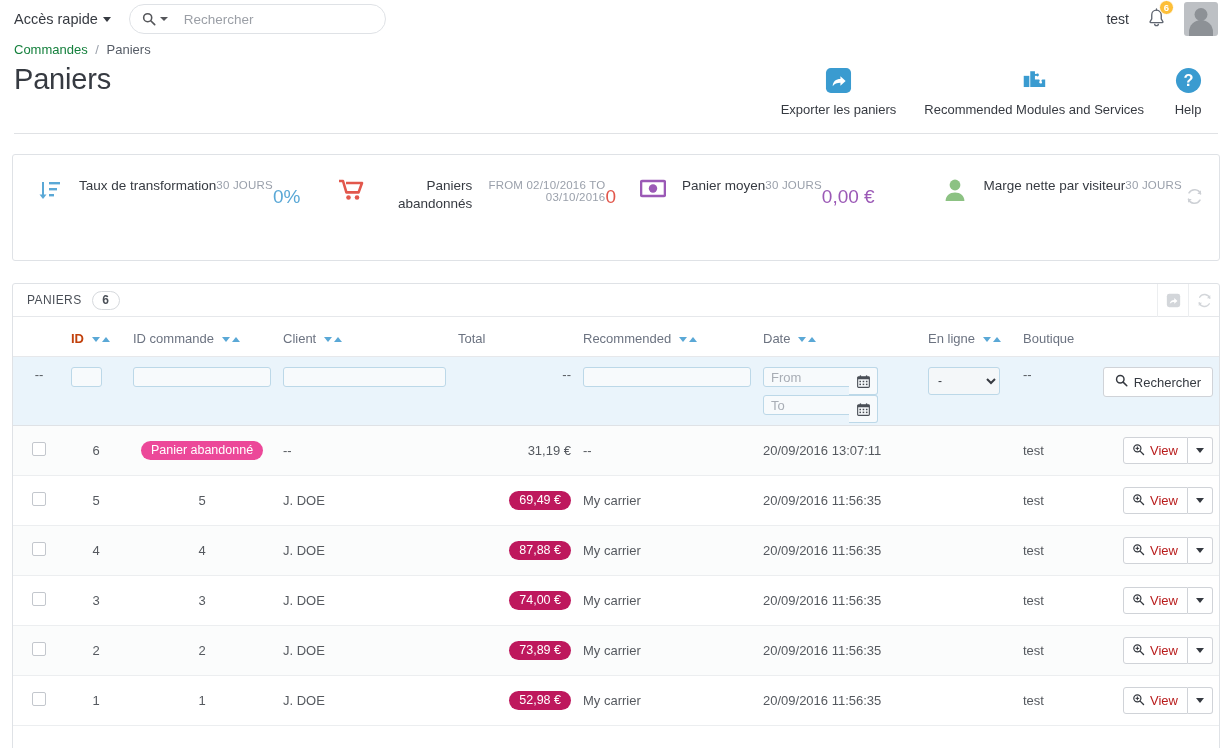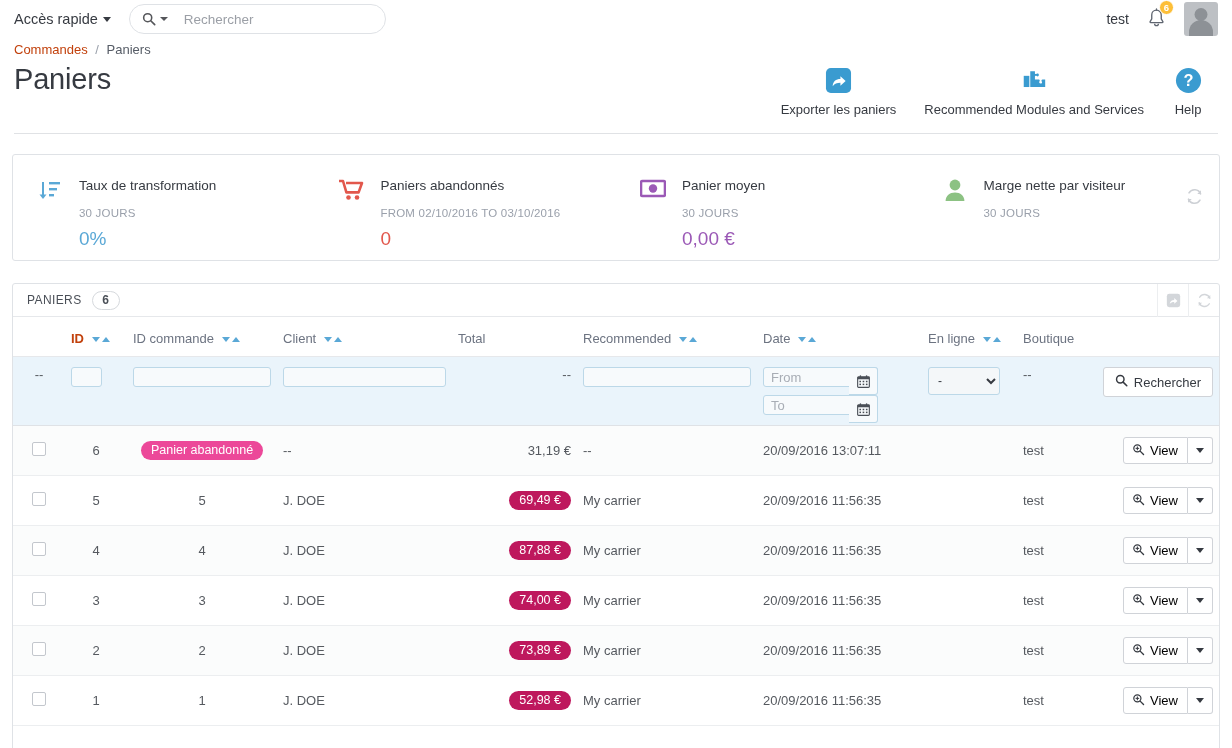--- a/index.html
+++ b/index.html
@@ -110,21 +110,21 @@
     width: 24px; height: 16px;
     border-radius: 12px 12px 0 0;
     background: #8d9196;
     left: 50%; bottom: 0;
     transform: translateX(-50%);
   }
 
   
   .page-head { padding: 4px 14px 0 14px; background:#fff; }
   .breadcrumb { font-size: 13px; color: #6c7381; padding-bottom: 2px; }
-  .breadcrumb .crumb-link { color: #c2410c; cursor: pointer; }
+  .breadcrumb .crumb-link { color: #15803d; cursor: pointer; }
   .breadcrumb .sep { color: #9aa0ab; margin: 0 4px; }
   .breadcrumb .crumb-current { color: #565c66; }
 
   .title-row { display: flex; align-items: flex-start; }
   .page-title {
     font-size: 29px;
     font-weight: normal;
     color: #363a41;
     margin: 4px 0 0 0;
     line-height: 1.15;
@@ -165,27 +165,27 @@
     height: 107px;
     position: relative;
   }
   .kpi {
     flex: 1;
     display: flex;
     padding: 22px 0 0 22px;
     gap: 14px;
   }
   .kpi .kicon { width: 30px; flex-shrink: 0; display:flex; justify-content:center; padding-top:2px;}
-  .kpi .ktext { display: flex; flex-direction: column; }
+  .kpi .ktext { display: flex; flex-direction: row; text-align: right; }
   .kpi .ktitle { font-size: 13.5px; color: #363a41; line-height: 1.3; }
   .kpi .ksub {
     font-size: 11.5px;
     color: #9aa0ab;
     text-transform: uppercase;
-    margin-top: 12px;
+    margin-top: 2px;
     letter-spacing: 0.2px;
   }
   .kpi .kvalue {
     font-size: 19px;
     margin-top: 10px;
     line-height: 1;
   }
   .kpi-refresh {
     position: absolute;
     right: 16px;
@@ -359,21 +359,21 @@
 
   .btn-group { display: inline-flex; float: right; }
   .btn-view {
     background: #fff;
     border: 1px solid #d0d3d8;
     border-radius: 3px 0 0 3px;
     height: 27px;
     padding: 0 9px 0 8px;
     font-family: "Liberation Sans", sans-serif;
     font-size: 13px;
-    color: #000000;
+    color: #b91c1c;
     display: inline-flex;
     align-items: center;
     gap: 5px;
     cursor: pointer;
   }
   .btn-caret {
     background: #fff;
     border: 1px solid #d0d3d8;
     border-left: none;
     border-radius: 0 3px 3px 0;

